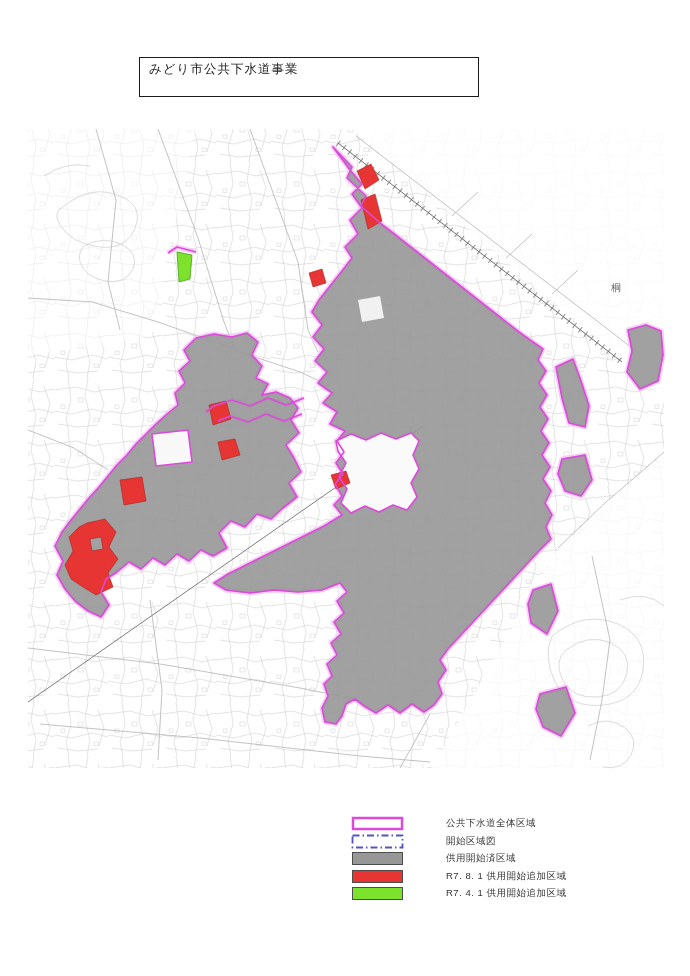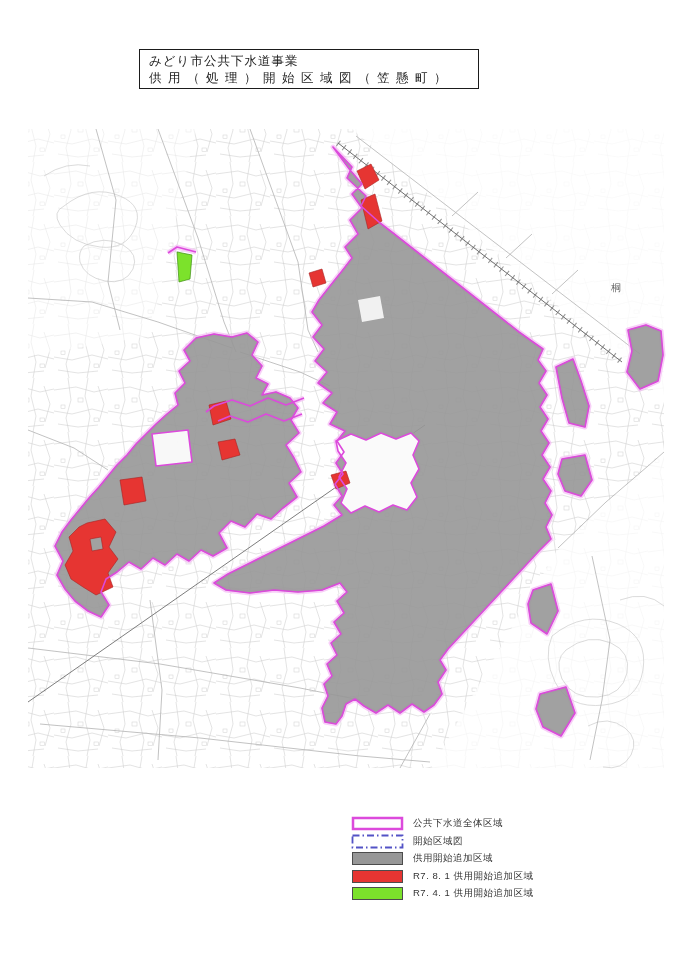--- a/index.html
+++ b/index.html
@@ -1,29 +1,29 @@
 <!DOCTYPE html>
 <html><head>
 <meta charset="utf-8">
 <style>
   html,body{margin:0;padding:0;background:#ffffff;}
   .page{position:relative;width:690px;height:976px;background:#ffffff;overflow:hidden;
         font-family:"Liberation Sans","DejaVu Sans",sans-serif;}
   .map-svg{position:absolute;left:0;top:0;}
 
   
-  .title-box{position:absolute;left:139px;top:49px;width:340px;height:40px;
+  .title-box{position:absolute;left:139px;top:57px;width:340px;height:40px;
              border:1.5px solid #1b1b1b;background:#ffffff;box-sizing:border-box;
              padding:3px 7px 0 9px;color:#1c1c1c;}
   .title-line1{font-size:12.5px;line-height:17px;letter-spacing:1px;white-space:nowrap;}
   .title-line2{font-size:12.5px;line-height:17px;letter-spacing:6.5px;white-space:nowrap;}
 
   
   .legend{position:absolute;left:351px;top:817px;}
-  .legend-row{display:flex;align-items:center;height:13px;margin-bottom:4.5px;}
+  .legend-row{display:flex;align-items:center;height:13px;margin-bottom:4.5px;gap:33px;}
   .legend-swatch{width:53px;height:15px;flex:0 0 53px;}
   .legend-label{margin-left:9px;font-size:9.5px;color:#333333;white-space:nowrap;letter-spacing:0.5px;}
 
   
   .halo-layer use,.halo-layer path{fill:none;stroke-width:5;stroke-linejoin:round;opacity:.7;}
   .served-layer use{fill-opacity:.9;stroke:#7a7a7a;stroke-width:.4;}
   .bound-layer use,.bound-layer path{fill:none;stroke-width:1.6;stroke-linejoin:round;}
   .red-layer path{stroke-width:.6;}
   .roads path{fill:none;stroke-width:.8;}
   .contours path{fill:none;stroke-width:.7;}
@@ -162,41 +162,40 @@
         <use href="#pEnc"></use>
         <use href="#hB"></use>
       <use href="#corr1"></use>
         <use href="#corr2"></use>
         <use href="#gcap"></use>
     </g>
   </svg>
 
   <div class="title-box">
     <div class="title-line1">みどり市公共下水道事業</div>
-    <div class="title-line2">供用（処理）開始区域図（笠懸町）</div>
   </div>
 
   <div class="legend">
     <div class="legend-row">
       <svg class="legend-swatch" viewBox="0 0 53 15">
         <rect x="2" y="2" width="49" height="11" fill="#ffffff" stroke-width="2.5" stroke="#DC4ADC"></rect>
       </svg>
       <span class="legend-label">公共下水道全体区域</span>
     </div>
     <div class="legend-row">
       <svg class="legend-swatch" viewBox="0 0 53 15">
         <rect x="1.5" y="1.5" width="50" height="12" fill="#ffffff" stroke-width="1.8" stroke-dasharray="7 3 1.5 3" stroke="#5353C6"></rect>
       </svg>
       <span class="legend-label">開始区域図</span>
     </div>
     <div class="legend-row">
       <svg class="legend-swatch" viewBox="0 0 53 15">
         <rect x="1.5" y="1.5" width="50" height="12" stroke-width="1" fill="#979797" stroke="#4C4C4C"></rect>
       </svg>
-      <span class="legend-label">供用開始追加区域</span>
+      <span class="legend-label">供用開始済区域</span>
     </div>
     <div class="legend-row">
       <svg class="legend-swatch" viewBox="0 0 53 15">
         <rect x="1.5" y="1.5" width="50" height="12" stroke-width="1" fill="#E63532" stroke="#4C4C4C"></rect>
       </svg>
       <span class="legend-label">R7. 8. 1 供用開始追加区域</span>
     </div>
     <div class="legend-row">
       <svg class="legend-swatch" viewBox="0 0 53 15">
         <rect x="1.5" y="1.5" width="50" height="12" stroke-width="1" fill="#7CE22B" stroke="#4C4C4C"></rect>

